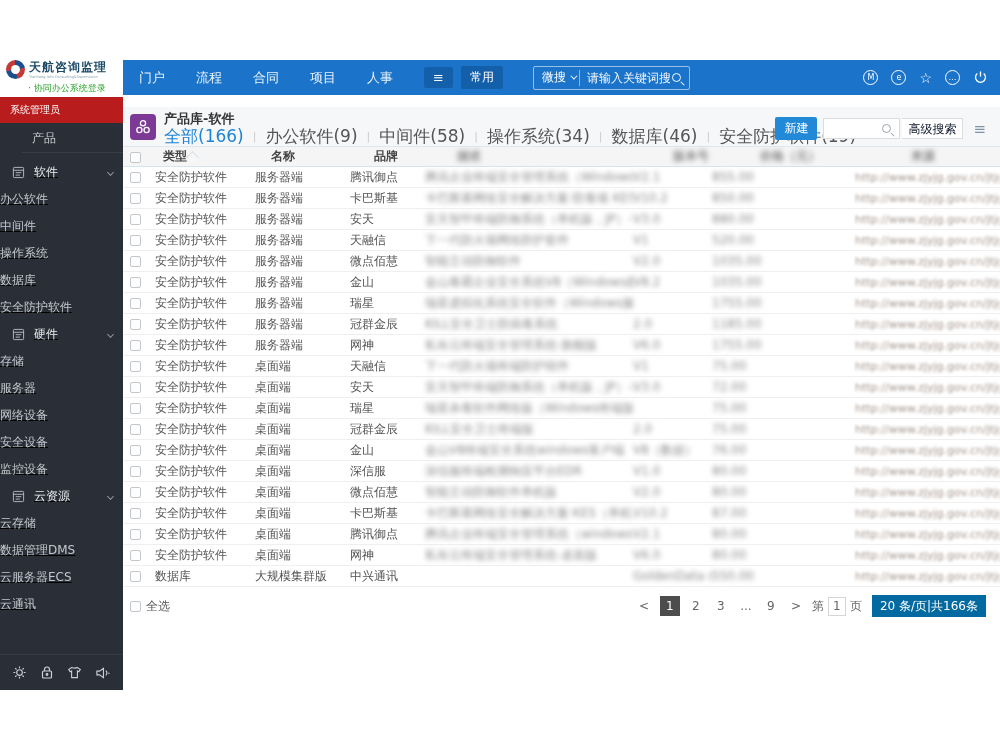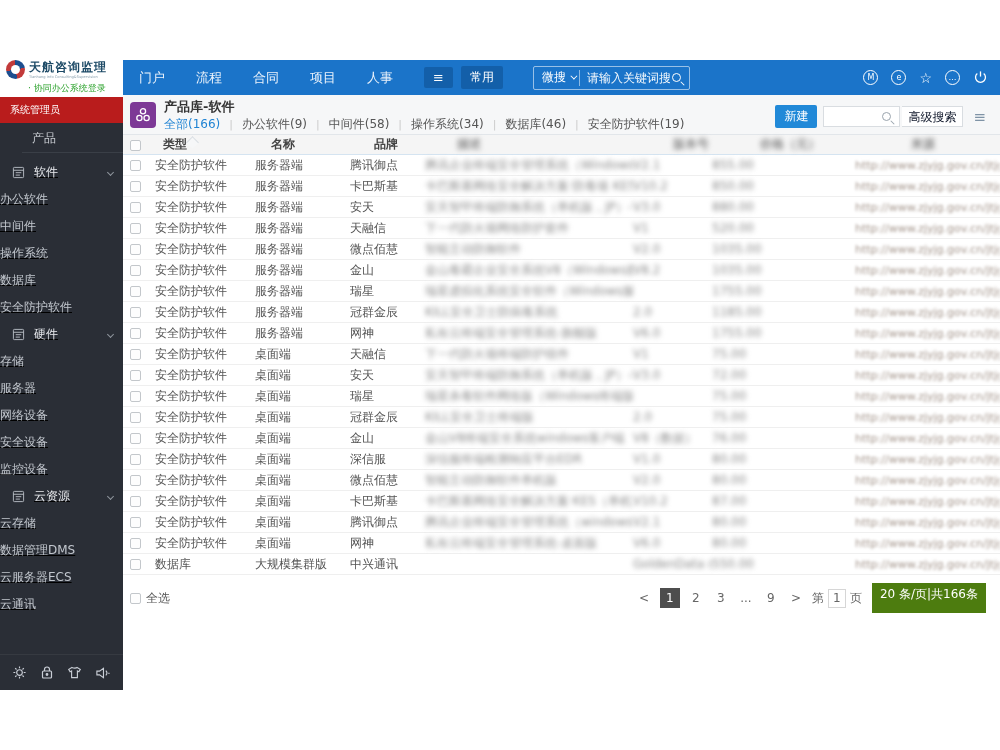--- a/index.html
+++ b/index.html
@@ -44,26 +44,26 @@
   #nav-groups { padding-top:6px;text-decoration:underline; }
   .grp-head { height:27px; display:flex; align-items:center; color:#e8eaee; font-size:12px; cursor:pointer; position:relative; }
   .grp-head .gicon { margin:0 9px 0 12px; display:flex; }
   .grp-chevron { position:absolute; right:10px; width:5px; height:5px; border-right:1px solid #8f959d; border-bottom:1px solid #8f959d; transform:rotate(45deg); }
   .grp-item { height:27px; line-height:27px; color:#c3c8cf; font-size:12px; cursor:pointer; white-space:nowrap; }
   #side-footer { position:absolute; left:0; bottom:0; width:123px; height:36px; display:flex; align-items:center; justify-content:space-around; border-top:1px solid rgba(255,255,255,.06); padding:0 6px; }
   .ficon { display:flex; align-items:center; cursor:pointer; }
 
   
   #main { position:absolute; left:123px; top:95px; width:877px; height:595px; background:#fff; }
-  #title-strip { height:40px; background:#f6f7f8; border-bottom:1px solid #e2e6ea; position:relative; display:flex; }
+  #title-strip { height:40px; background:#f6f7f8; border-bottom:1px solid #e2e6ea; position:relative; display:flex;margin-top:12px; }
   #app-icon { width:26px; height:26px; background:#7d3996; border-radius:4px; margin:7px 8px 0 7px; display:flex; align-items:center; justify-content:center; flex:0 0 auto; }
   .title-col { padding-top:4px; }
   #page-title { font-size:13px; font-weight:bold; color:#333; line-height:16px; }
   #tabs { display:flex; align-items:center; height:19px; }
-  .tab { font-size:12px; color:#555; cursor:pointer; white-space:nowrap; }
+  .tab { font-size:17px; color:#555; cursor:pointer; white-space:nowrap; }
   .tab.active { color:#1f83d3; position:relative; }
   .tab.active::after { content:''; position:absolute; width:8px; height:8px; background:#f6f7f8; border-left:1px solid #d8dde2; border-top:1px solid #d8dde2; transform:rotate(45deg); left:24px; bottom:-14px; }
   .tabsep { color:#ccc; margin:0 9px; font-size:11px; }
   #toolbar { position:absolute; right:14px; bottom:6px; display:flex; align-items:center; }
   #new-btn { background:#2189d8; color:#fff; font-size:12px; border:none; padding:3px 9px; border-radius:2px; cursor:pointer; }
   #tb-search { display:flex; align-items:center; background:#fff; border:1px solid #d9dde1; height:21px; margin-left:6px; }
   #tb-search input { border:none; outline:none; width:58px; font-size:12px; padding-left:5px; background:transparent; }
   #adv-search { font-size:12px; color:#0f172a; margin-left:2px; padding:2px 6px; border-left:1px solid #d9dde1; cursor:pointer; height:21px; line-height:17px; background:#fff; border:1px solid #d9dde1; border-left:none; }
   #view-toggle { font-size:15px; color:#7f93a6; margin-left:10px; cursor:pointer; }
 
@@ -84,21 +84,21 @@
   .blur-url { filter:blur(1.8px); color:#a3948a; font-size:11px; }
 
   
   #list-footer { display:flex; align-items:center; justify-content:space-between; padding:8px 14px 0 7px; }
   #select-all { font-size:12px; color:#555; display:flex; align-items:center; gap:5px; }
   #pagination { display:flex; align-items:center; gap:7px; font-size:12px; color:#666; }
   .pg { min-width:18px; height:20px; line-height:20px; text-align:center; cursor:pointer; }
   .pg.active { background:#4d4d4d; color:#fff; min-width:20px; }
   .pg-jump { display:flex; align-items:center; gap:4px; }
   .pg-jump .jbox { border:1px solid #d6d6d6; min-width:18px; height:19px; line-height:17px; text-align:center; background:#fff; }
-  #per-page { background:#4d7c0f; color:#fff; height:30px; line-height:22px; padding:0 8px; margin-left:3px; cursor:pointer; }
+  #per-page { background:#0369a1; color:#fff; height:22px; line-height:22px; padding:0 8px; margin-left:3px; cursor:pointer; }
 
   svg { display:block; }
 </style>
 </head>
 <body>
 
 <div id="app">
 
   <div id="logo-block">
     <div class="logo-row">

